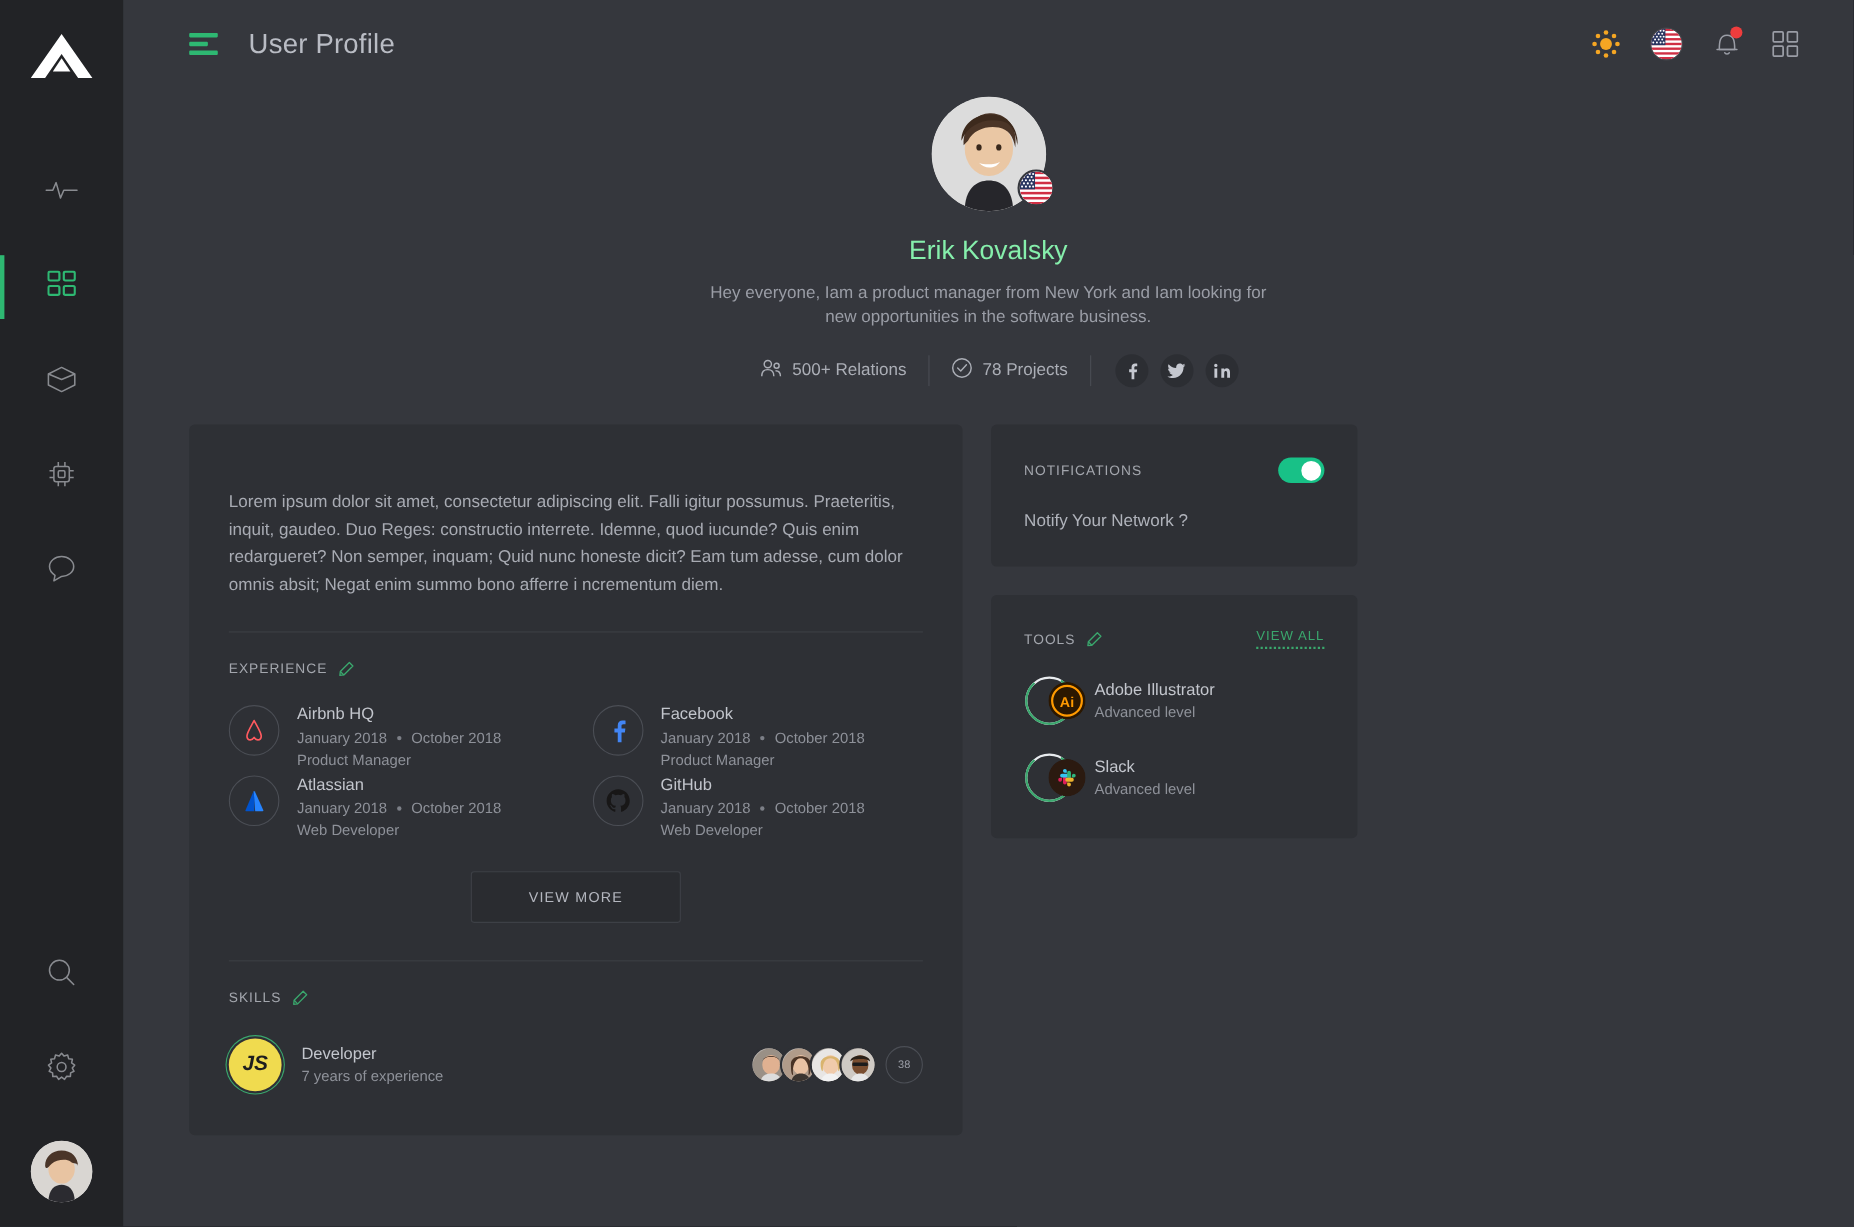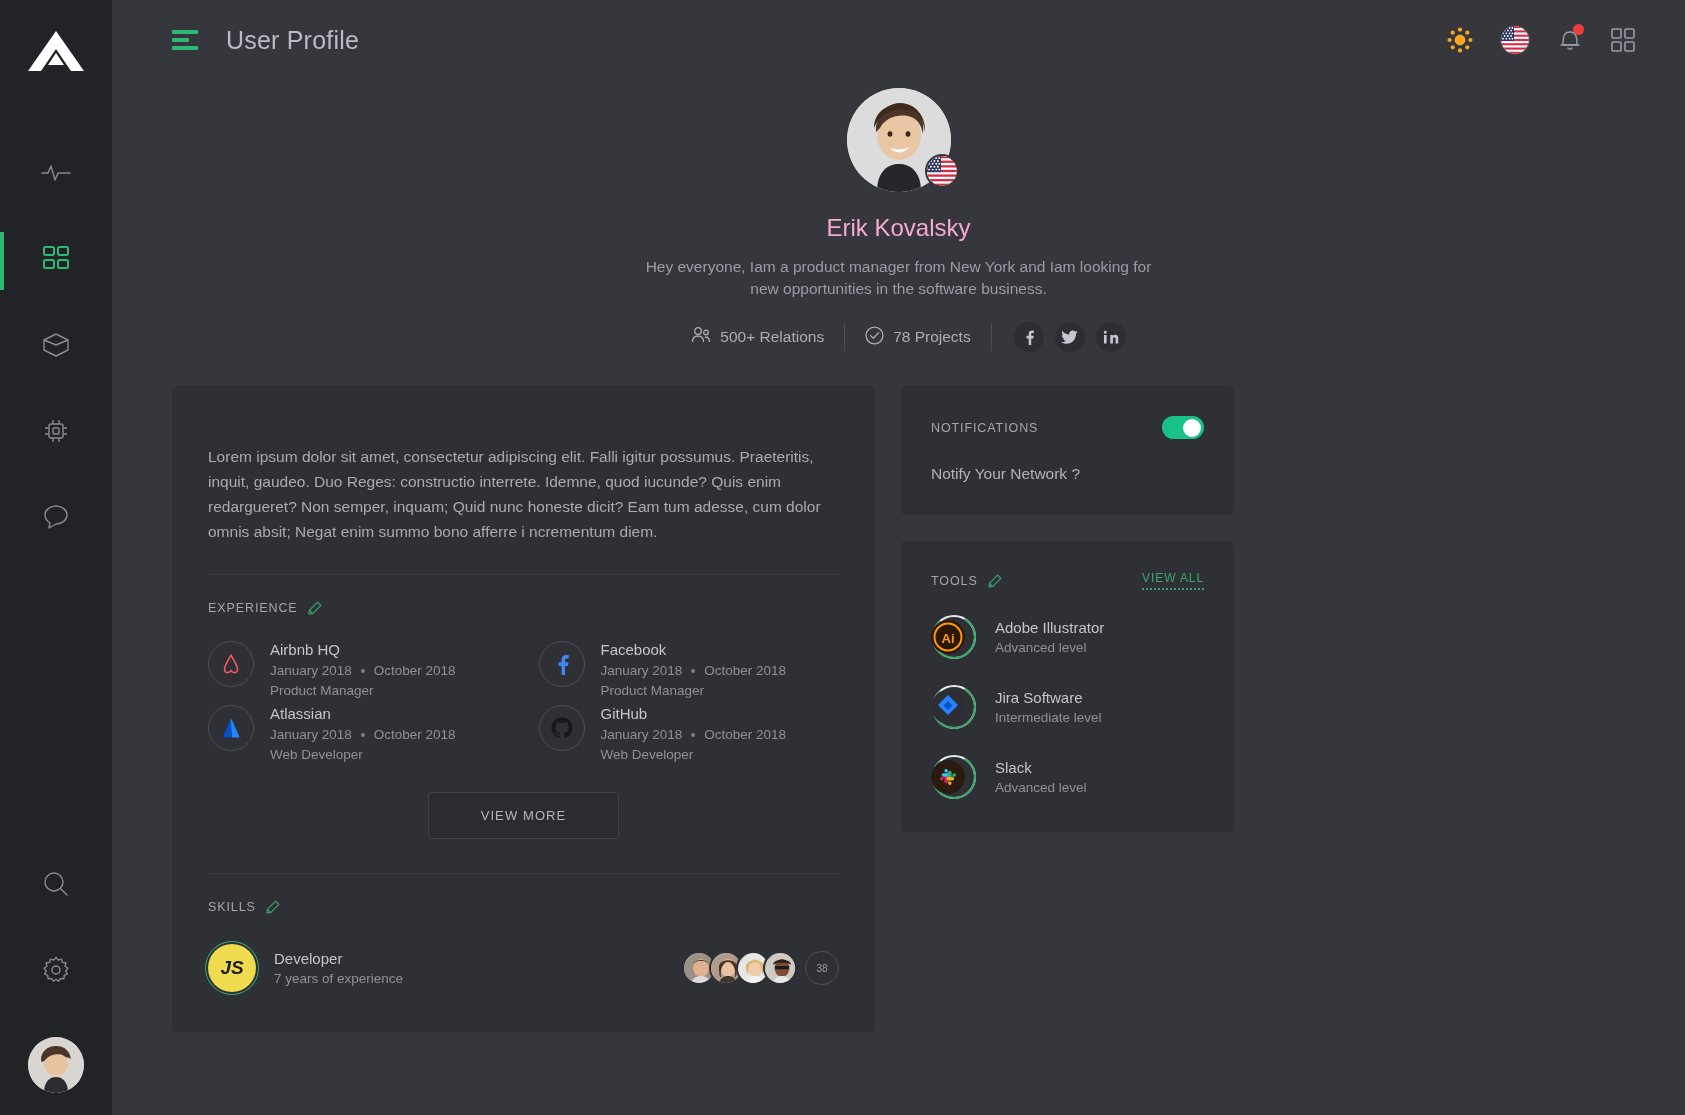--- a/index.html
+++ b/index.html
@@ -65,21 +65,21 @@
   .hero-avatar-wrap { position: relative; width: 104px; height: 104px; margin: 0 auto; }
   .hero-avatar {
     width: 104px; height: 104px; border-radius: 50%;
     background: #dcdcdc; overflow:hidden; position: relative;
   }
   .hero-flag {
     position: absolute; right: -8px; bottom: 4px;
     width: 34px; height: 34px; border-radius: 50%; overflow: hidden;
     border: 2px solid #35373d;
   }
-  .hero-name { margin-top: 22px; font-size: 24px; color: #f9a8d4; font-weight: 400; }
+  .hero-name { margin-top: 22px; font-size: 24px; color: #86efac; font-weight: 400; }
   .hero-bio {
     margin: 14px auto 0; max-width: 530px;
     font-size: 15.5px; line-height: 1.42; color: #9a9da6;
   }
   .hero-stats { margin-top: 22px; display:flex; align-items:center; justify-content:center; }
   .stat { display:flex; align-items:center; gap: 9px; color:#abaeb6; font-size: 15.5px; padding: 0 20px; }
   .vline { width: 1px; height: 28px; background: #4a4d54; }
   .socials { display:flex; align-items:center; gap: 11px; margin-left: 22px; }
   .soc {
     width: 30px; height: 30px; border-radius: 50%; background:#2c2e33;
@@ -166,21 +166,21 @@
   .tools-head { display:flex; align-items:center; }
   .view-all {
     margin-left:auto; font-size: 12px; letter-spacing:.9px; color:#3aa76d;
     cursor:pointer; border-bottom: 2px dotted #3aa76d; padding-bottom: 3px;
   }
   .tool { display:flex; align-items:center; margin-top: 24px; }
   .tool:first-of-type { margin-top: 28px; }
   .ring { width: 46px; height: 46px; position: relative; flex:0 0 46px; }
   .ring svg { position:absolute; inset:0; }
   .tool-ico {
-    position:absolute; left:0; top:6px; width:34px; height:34px; border-radius:50%;
+    position:absolute; left:22px; top:6px; width:34px; height:34px; border-radius:50%;
     display:flex; align-items:center; justify-content:center; overflow:hidden;
   }
   .tool-meta { margin-left: 18px; }
   .tool-name { font-size: 15px; color:#c3c6cd; }
   .tool-level { font-size: 13.5px; color:#8e9199; margin-top: 4px; }
 </style>
 </head>
 <body>
 
 <div class="app">
@@ -642,39 +642,20 @@
                   <text x="17" y="22.5" font-family="Liberation Sans, sans-serif" font-size="13" font-weight="bold" fill="#ff9a00" text-anchor="middle">Ai</text>
                 </svg>
               </div>
             </div>
             <div class="tool-meta">
               <div class="tool-name">Adobe Illustrator</div>
               <div class="tool-level">Advanced level</div>
             </div>
           </div>
 
-          <div class="tool">
-            <div class="ring">
-              <svg width="46" height="46" viewBox="0 0 46 46">
-                <circle cx="23" cy="23" r="21" fill="none" stroke="#e9ecef" stroke-width="2"></circle>
-                <circle cx="23" cy="23" r="21" fill="none" stroke="#3aa76d" stroke-width="2" stroke-dasharray="105.6 131.9" stroke-linecap="butt" transform="rotate(-60 23 23)"></circle>
-              </svg>
-              <div class="tool-ico">
-                <svg width="34" height="34" viewBox="0 0 34 34">
-                  <circle cx="17" cy="17" r="17" fill="#2c2e33"></circle>
-                  <path d="M17 5 L27 15 L17 25 L7 15 Z" fill="#2684ff"></path>
-                  <path d="M17 11 L21.5 15.5 L17 20 L12.5 15.5 Z" fill="#0052cc"></path>
-                </svg>
-              </div>
-            </div>
-            <div class="tool-meta">
-              <div class="tool-name">Jira Software</div>
-              <div class="tool-level">Intermediate level</div>
-            </div>
-          </div>
 
           <div class="tool">
             <div class="ring">
               <svg width="46" height="46" viewBox="0 0 46 46">
                 <circle cx="23" cy="23" r="21" fill="none" stroke="#e9ecef" stroke-width="2"></circle>
                 <circle cx="23" cy="23" r="21" fill="none" stroke="#3aa76d" stroke-width="2" stroke-dasharray="105.6 131.9" stroke-linecap="butt" transform="rotate(-60 23 23)"></circle>
               </svg>
               <div class="tool-ico">
                 <svg width="34" height="34" viewBox="0 0 34 34">
                   <circle cx="17" cy="17" r="17" fill="#2b1a10"></circle>

